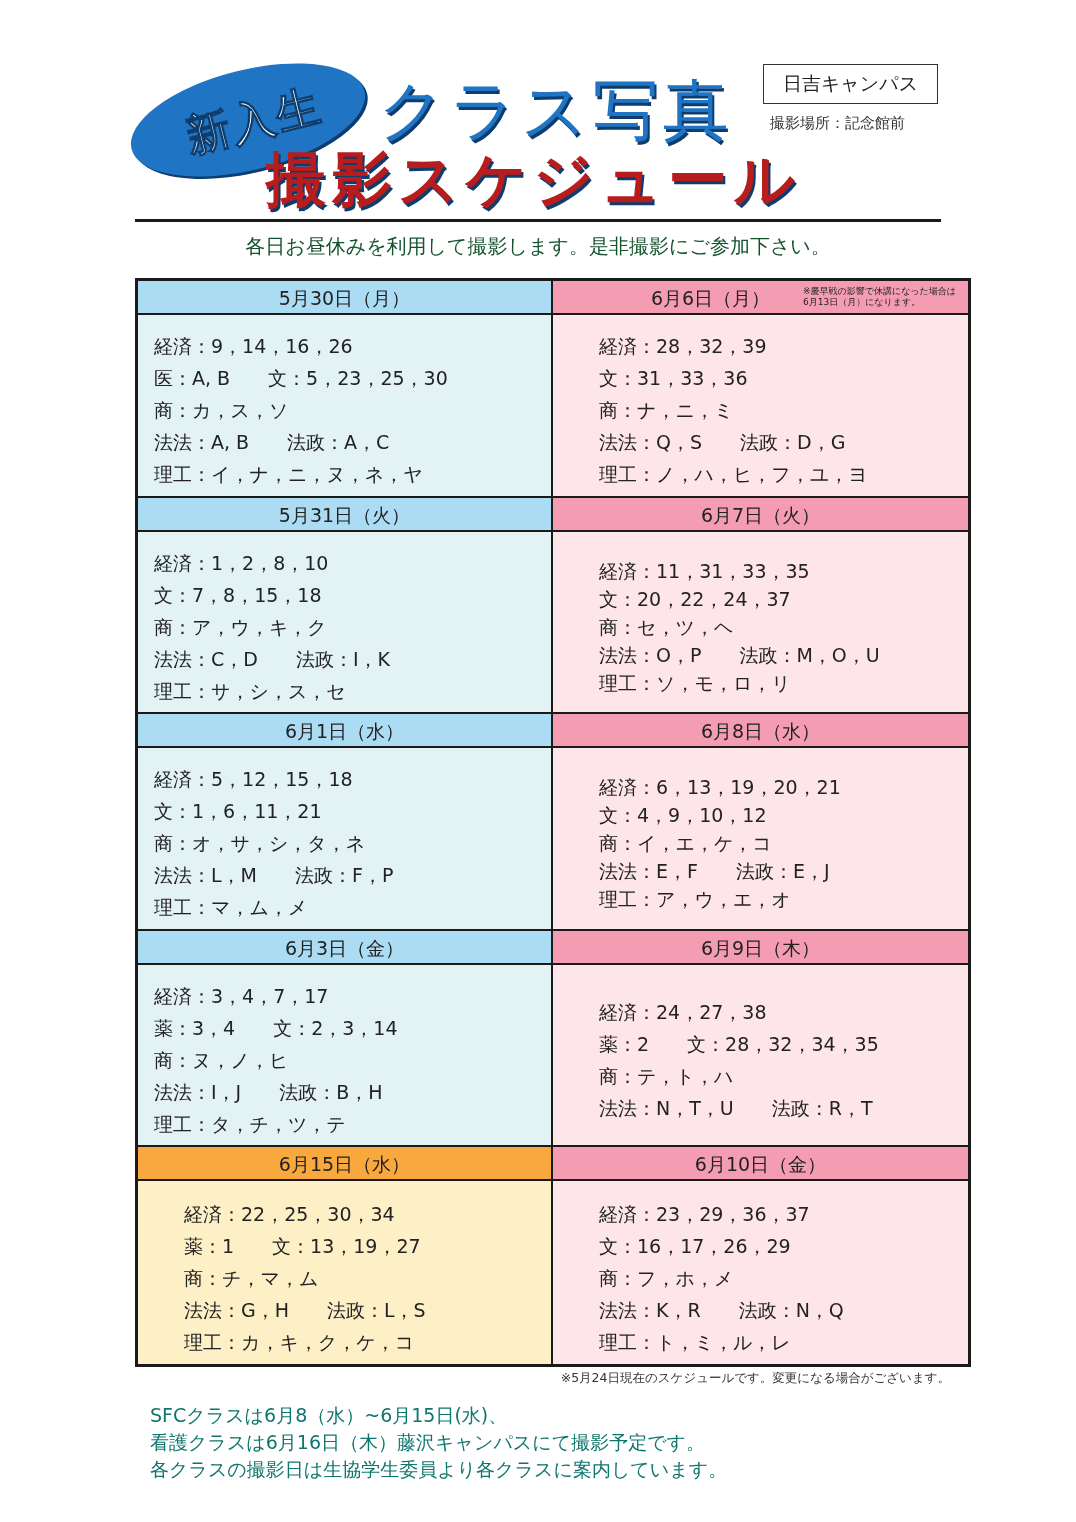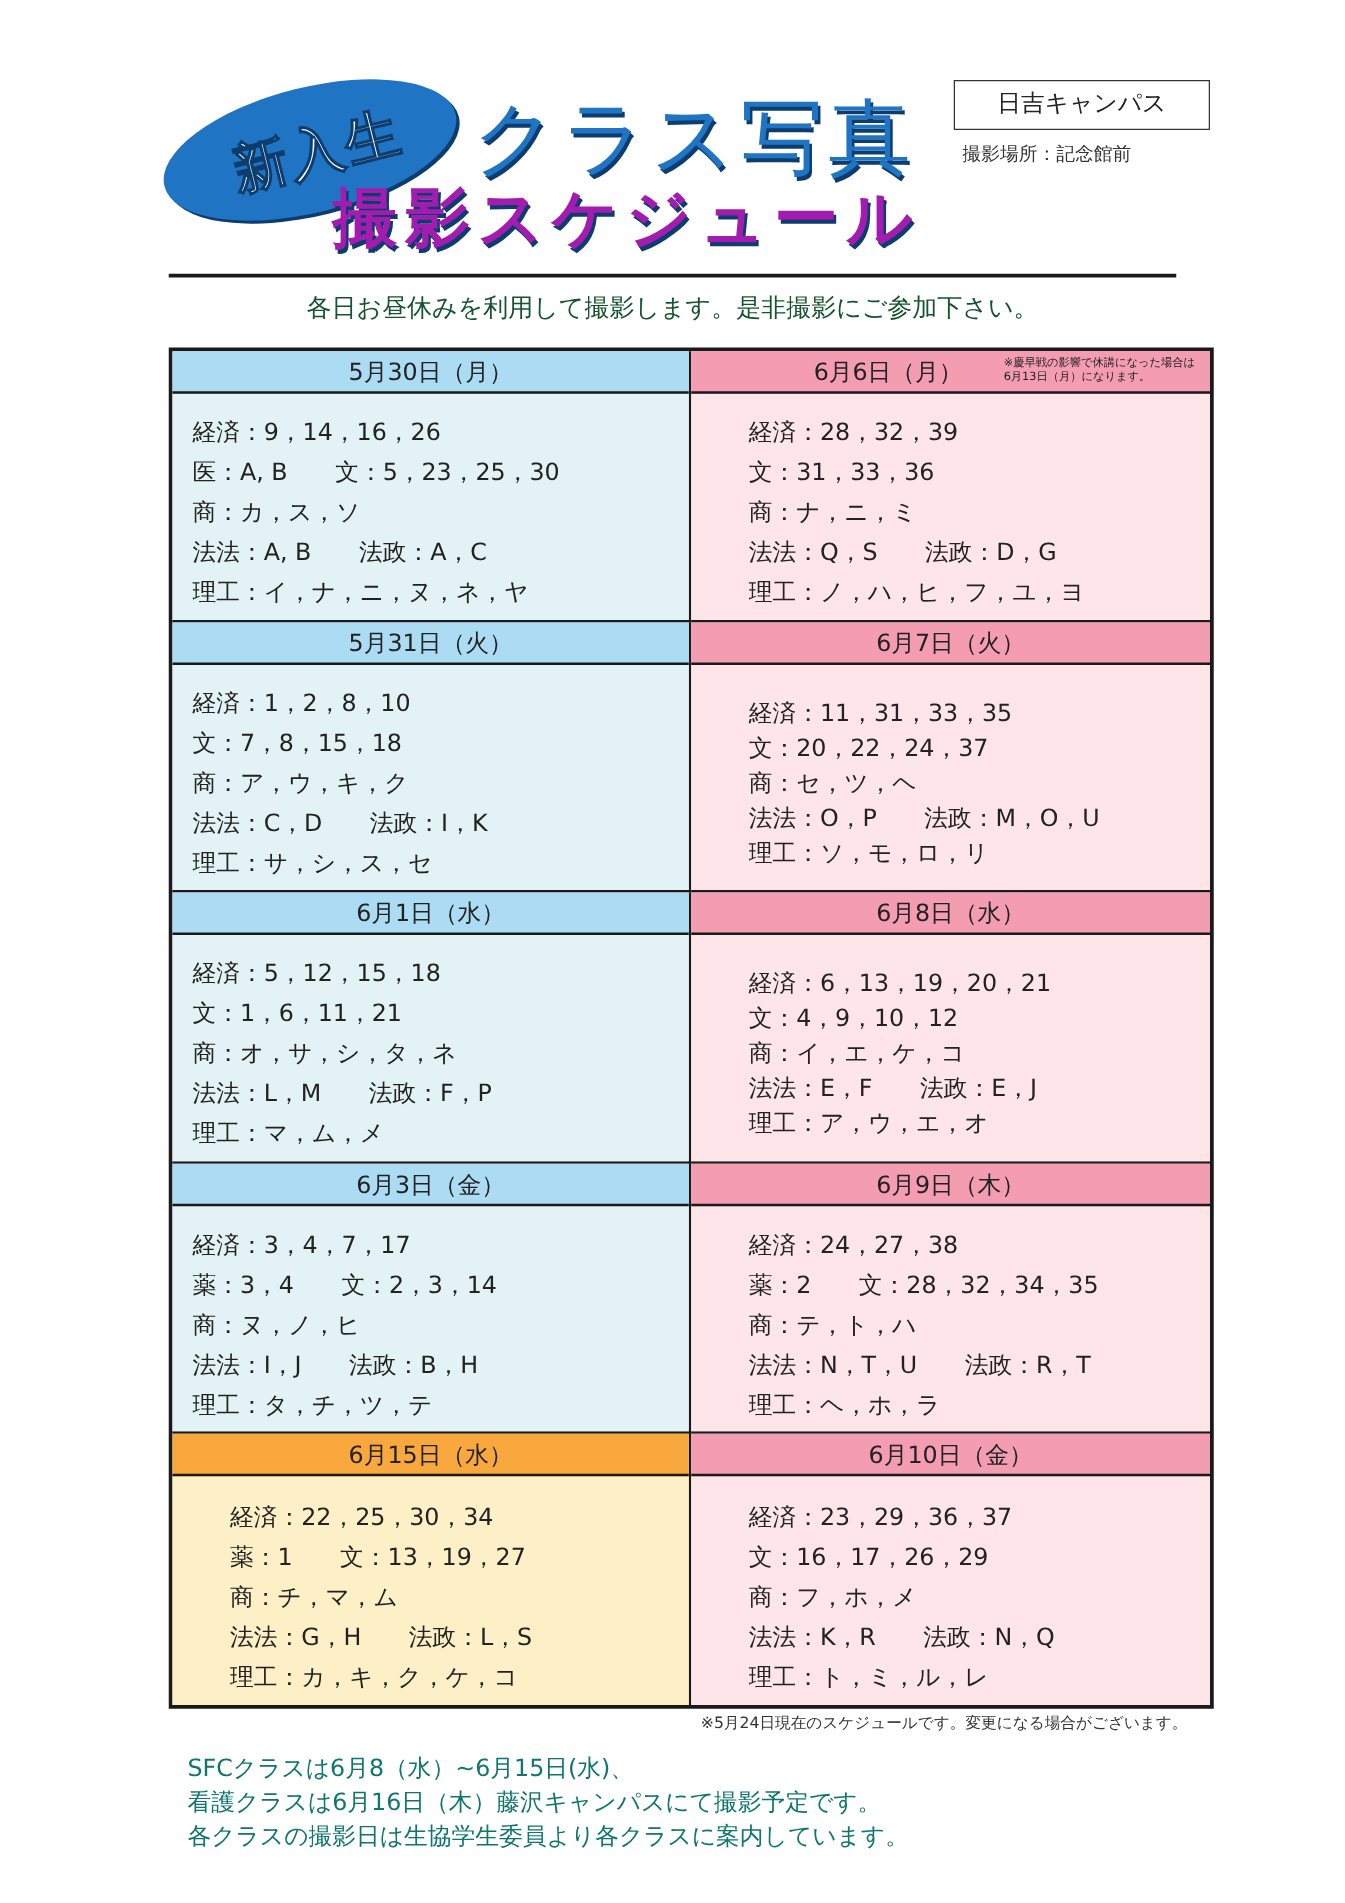--- a/index.html
+++ b/index.html
@@ -21,27 +21,27 @@
       -webkit-text-stroke: 1px #0d3c6e;
     }
     .title-line1 {
       position: absolute; left: 258px; top: 26px;
       font-size: 66px; font-weight: normal; color: #1f74c4;
       letter-spacing: 4px;
       text-shadow: 2px 3px 0 #0d3c6e;
     }
     .title-line2 {
       position: absolute; left: 146px; top: 100px;
-      font-size: 52px; font-weight: bold; color: #a21caf;
+      font-size: 60px; font-weight: bold; color: #b91c1c;
       letter-spacing: 6px;
       text-shadow: 2px 3px 0 #0d3c6e;
     }
 
     .campus-box {
-      position: absolute; left: 763px; top: 64px; width: 205px; height: 40px;
+      position: absolute; left: 763px; top: 64px; width: 175px; height: 40px;
       border: 1.5px solid #333; background: #fff;
       font-size: 19px; color: #222; text-align: center; line-height: 37px;
     }
     .location {
       position: absolute; left: 770px; top: 114px;
       font-size: 15px; color: #333;
     }
 
     .rule { position: absolute; left: 135px; top: 219px; width: 806px; height: 3px; background: #1a1a1a; }
     .intro {
@@ -189,21 +189,20 @@
       <div class="line">理工：タ，チ，ツ，テ</div>
     </div>
   </div>
   <div class="cell pink right tight">
     <div class="cell-head">6月9日（木）</div>
     <div class="cell-body">
       <div class="line">経済：24，27，38</div>
       <div class="line">薬：2　　文：28，32，34，35</div>
       <div class="line">商：テ，ト，ハ</div>
       <div class="line">法法：N，T，U　　法政：R，T</div>
-      <div class="line">理工：ヘ，ホ，ラ</div>
     </div>
   </div>
 
   <div class="cell orange last">
     <div class="cell-head">6月15日（水）</div>
     <div class="cell-body">
       <div class="line">経済：22，25，30，34</div>
       <div class="line">薬：1　　文：13，19，27</div>
       <div class="line">商：チ，マ，ム</div>
       <div class="line">法法：G，H　　法政：L，S</div>

